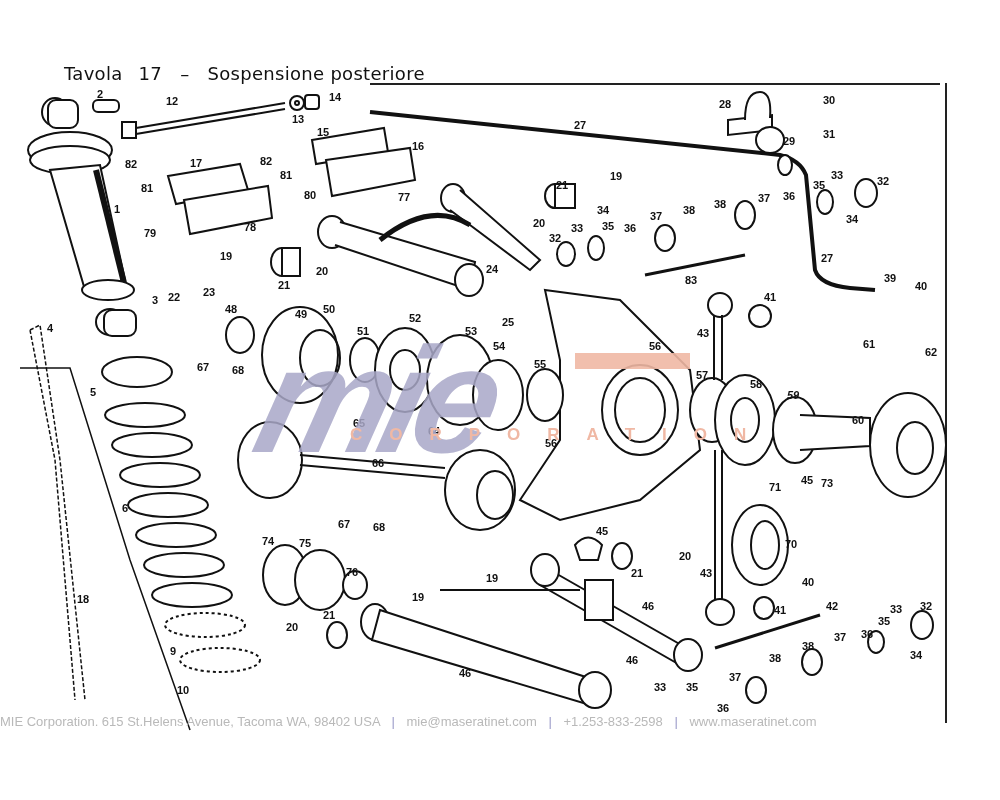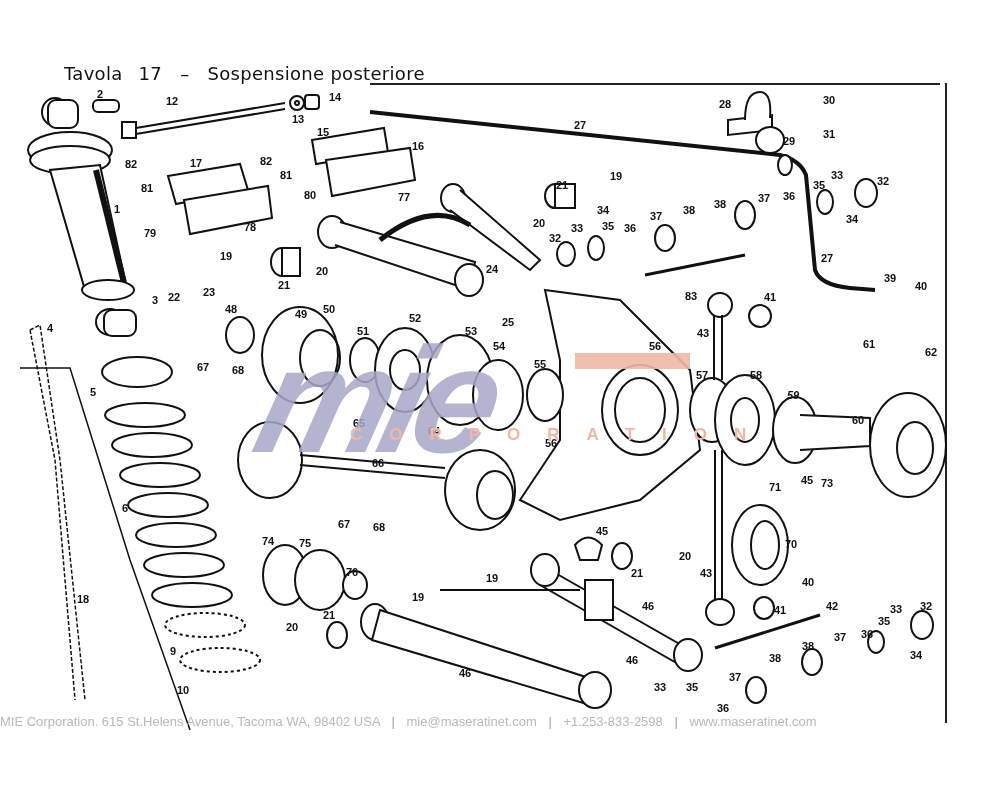--- a/index.html
+++ b/index.html
@@ -217,21 +217,21 @@
     <div class="lbl" style="left: 562px; top: 185px;">21</div>
     <div class="lbl" style="left: 616px; top: 176px;">19</div>
     <div class="lbl" style="left: 539px; top: 223px;">20</div>
     <div class="lbl" style="left: 603px; top: 210px;">34</div>
     <div class="lbl" style="left: 577px; top: 228px;">33</div>
     <div class="lbl" style="left: 608px; top: 226px;">35</div>
     <div class="lbl" style="left: 555px; top: 238px;">32</div>
     <div class="lbl" style="left: 630px; top: 228px;">36</div>
     <div class="lbl" style="left: 656px; top: 216px;">37</div>
     <div class="lbl" style="left: 689px; top: 210px;">38</div>
-    <div class="lbl" style="left: 691px; top: 296px; text-align: right;">83</div>
+    <div class="lbl" style="left: 691px; top: 280px; text-align: right;">83</div>
     <div class="lbl" style="left: 720px; top: 204px;">38</div>
     <div class="lbl" style="left: 764px; top: 198px;">37</div>
     <div class="lbl" style="left: 789px; top: 196px;">36</div>
     <div class="lbl" style="left: 837px; top: 175px;">33</div>
     <div class="lbl" style="left: 819px; top: 185px;">35</div>
     <div class="lbl" style="left: 852px; top: 219px;">34</div>
     <div class="lbl" style="left: 883px; top: 181px;">32</div>
     <div class="lbl" style="left: 827px; top: 258px;">27</div>
     <div class="lbl" style="left: 890px; top: 278px;">39</div>
     <div class="lbl" style="left: 921px; top: 286px;">40</div>
@@ -239,21 +239,21 @@
     <div class="lbl" style="left: 703px; top: 333px;">43</div>
     <div class="lbl" style="left: 869px; top: 344px;">61</div>
     <div class="lbl" style="left: 931px; top: 352px;">62</div>
     <div class="lbl" style="left: 363px; top: 331px;">51</div>
     <div class="lbl" style="left: 415px; top: 318px;">52</div>
     <div class="lbl" style="left: 471px; top: 331px;">53</div>
     <div class="lbl" style="left: 499px; top: 346px;">54</div>
     <div class="lbl" style="left: 540px; top: 364px;">55</div>
     <div class="lbl" style="left: 655px; top: 346px;">56</div>
     <div class="lbl" style="left: 702px; top: 375px;">57</div>
-    <div class="lbl" style="left: 756px; top: 375px;">58</div>
+    <div class="lbl" style="left: 756px; top: 384px;">58</div>
     <div class="lbl" style="left: 793px; top: 395px; font-style: italic;">59</div>
     <div class="lbl" style="left: 858px; top: 420px;">60</div>
     <div class="lbl" style="left: 203px; top: 367px;">67</div>
     <div class="lbl" style="left: 238px; top: 370px;">68</div>
     <div class="lbl" style="left: 93px; top: 392px;">5</div>
     <div class="lbl" style="left: 359px; top: 423px;">65</div>
     <div class="lbl" style="left: 434px; top: 431px;">64</div>
     <div class="lbl" style="left: 551px; top: 443px;">56</div>
     <div class="lbl" style="left: 378px; top: 463px;">66</div>
     <div class="lbl" style="left: 775px; top: 487px;">71</div>

